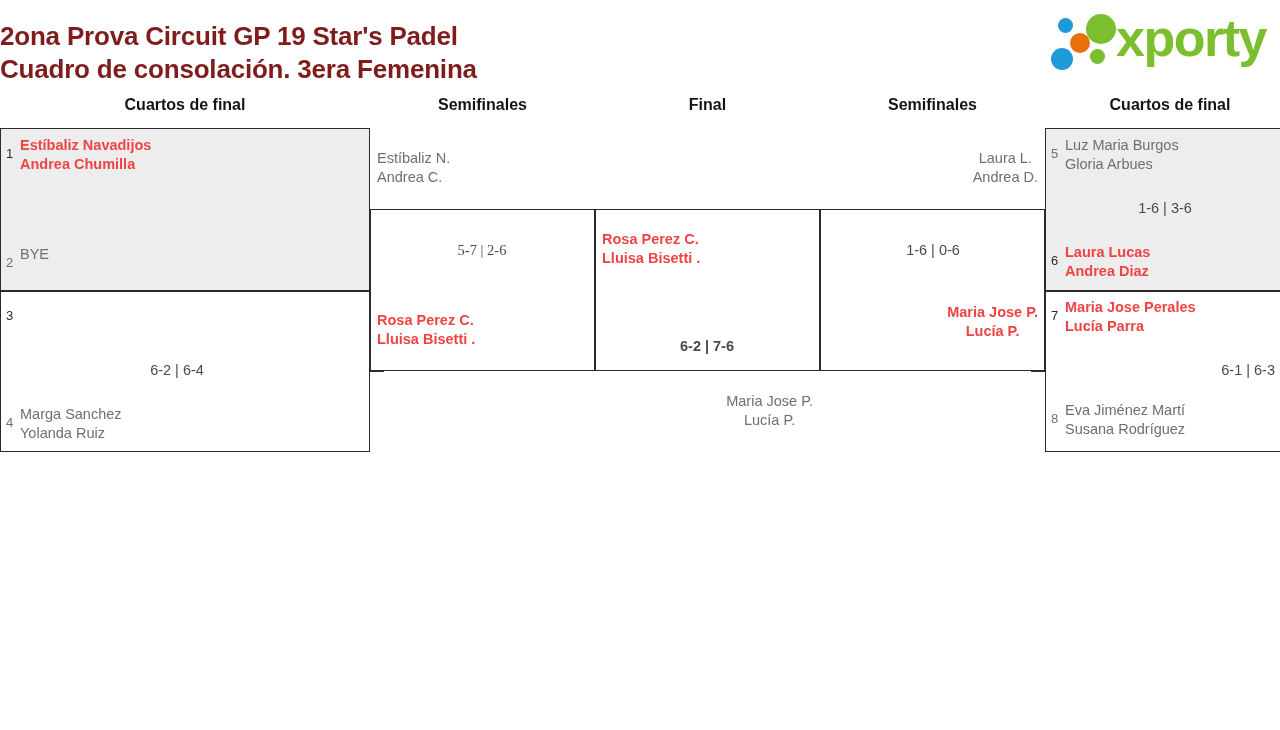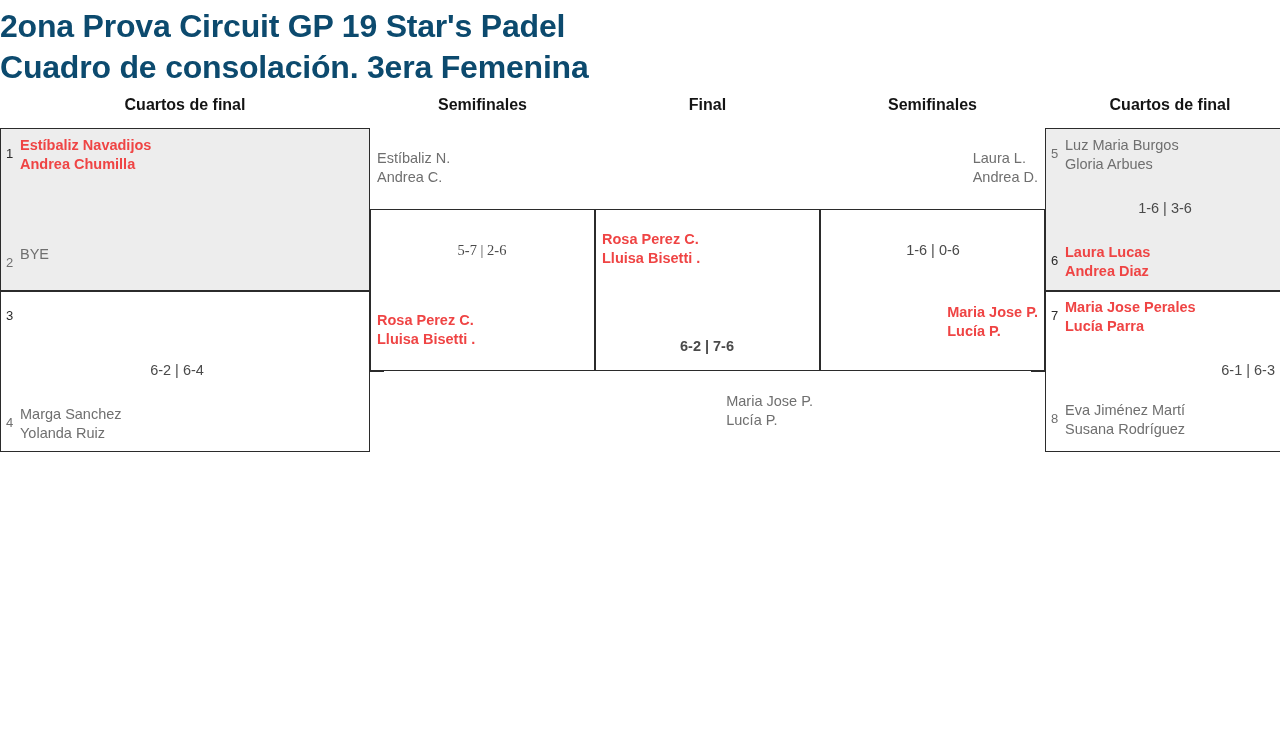--- a/index.html
+++ b/index.html
@@ -19,26 +19,26 @@
 
   
   #header {
     position: absolute;
     left: 0; top: 0;
     width: 1280px;
     height: 88px;
   }
   #title-block {
     position: absolute;
-    left: 0; top: 6px;
-    font-size: 32px;
+    left: 0; top: 20px;
+    font-size: 26px;
     font-weight: bold;
     line-height: 1.28;
     letter-spacing: -0.2px;
-    color: #0c4a6e;
+    color: #7f1d1d;
     white-space: nowrap;
   }
   #title-block .line { display: block; }
 
   #logo {
     position: absolute;
     right: 4px; top: 6px;
     width: 232px;
     height: 64px;
   }
@@ -90,21 +90,21 @@
 
   
   .team {
     position: absolute;
     display: flex;
     align-items: flex-start;
     font-size: 14.5px;
     line-height: 18.5px;
     white-space: nowrap;
   }
-  .team.right { justify-content: flex-end; text-align: left; }
+  .team.right { justify-content: flex-end; text-align: center; }
   .team .seed {
     font-size: 13px;
     line-height: 18.5px;
     padding-top: 9px;
     width: 14px;
     flex: 0 0 14px;
     text-align: left;
     color: #6f6f6f;
     font-weight: normal;
   }
@@ -126,20 +126,28 @@
 </style>
 </head>
 <body>
 
 <div id="header">
   <div id="title-block">
     <span class="line">2ona Prova Circuit GP 19 Star's Padel</span>
     <span class="line">Cuadro de consolación. 3era Femenina</span>
   </div>
 
+  <div id="logo">
+    <span class="dot" style="left:14px;  top:12px; width:15px; height:15px; background:#1e9bd7;"></span>
+    <span class="dot" style="left:26px;  top:27px; width:20px; height:20px; background:#e8700a;"></span>
+    <span class="dot" style="left:7px;   top:42px; width:22px; height:22px; background:#1e9bd7;"></span>
+    <span class="dot" style="left:42px;  top:8px;  width:30px; height:30px; background:#7cbf2e;"></span>
+    <span class="dot" style="left:46px;  top:43px; width:15px; height:15px; background:#7cbf2e;"></span>
+    <span id="logo-wordmark">xporty</span>
+  </div>
 </div>
 
 <div class="round-header" style="left:0px;   width:370px;">Cuartos de final</div>
 <div class="round-header" style="left:370px; width:225px;">Semifinales</div>
 <div class="round-header" style="left:595px; width:225px;">Final</div>
 <div class="round-header" style="left:820px; width:225px;">Semifinales</div>
 <div class="round-header" style="left:1045px; width:250px;">Cuartos de final</div>
 
 <div id="bracket">
 

